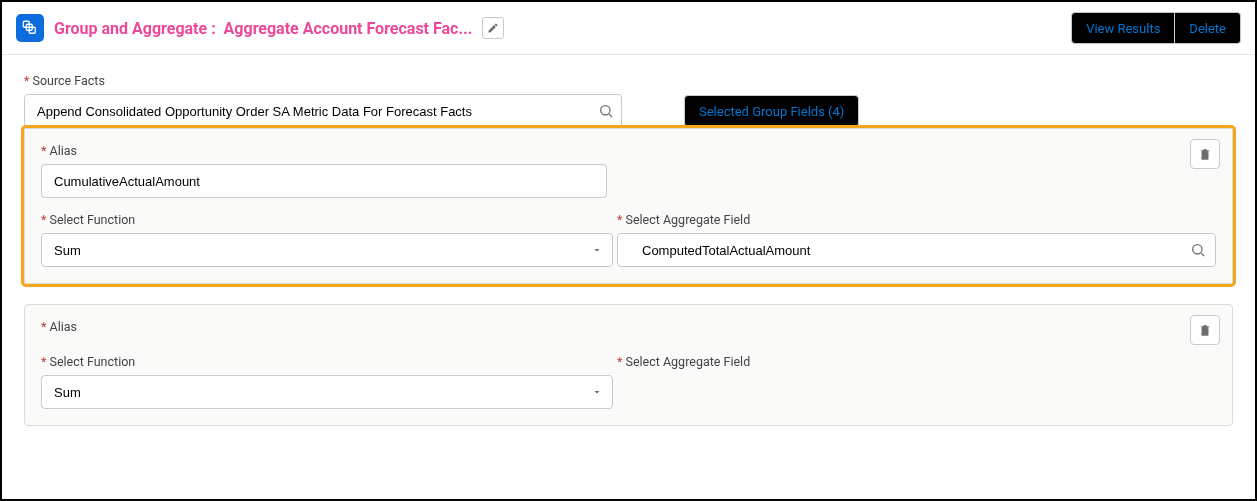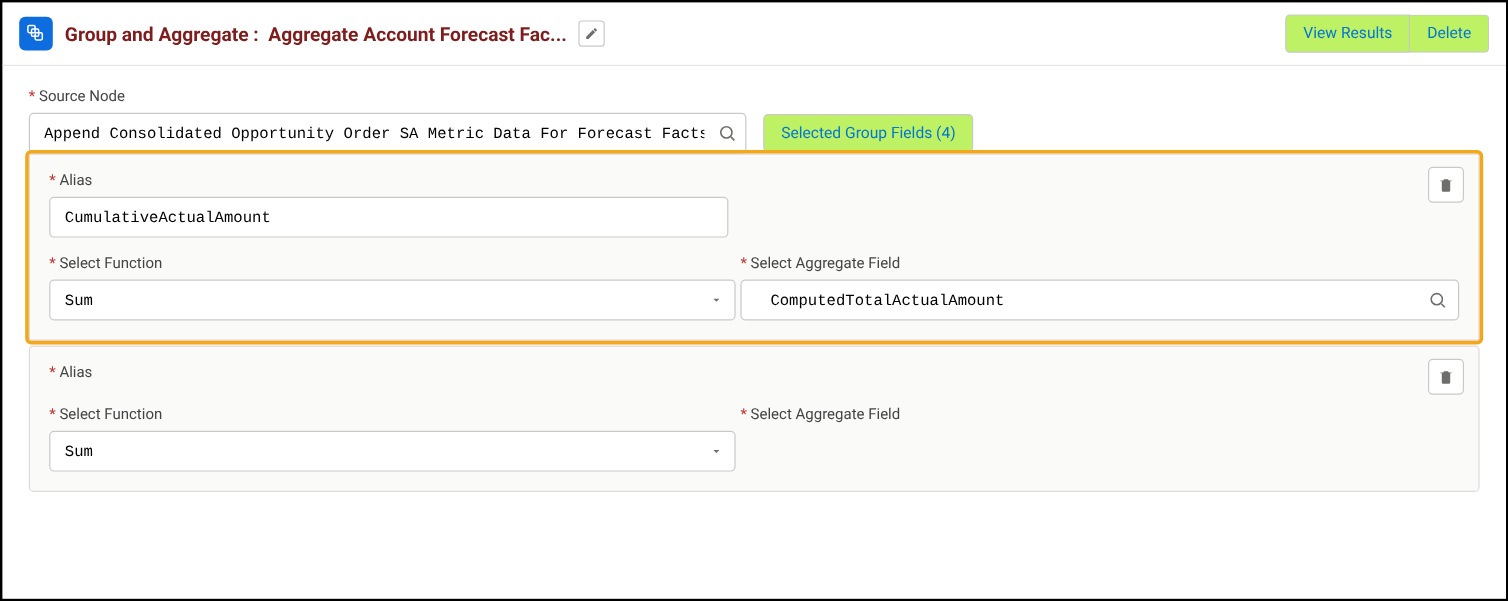--- a/index.html
+++ b/index.html
@@ -1,45 +1,45 @@
 <!DOCTYPE html>
 <html><head>
 <meta charset="utf-8">
 <style>
   * { box-sizing: border-box; }
   html, body { margin:0; padding:0; font-family: -apple-system, BlinkMacSystemFont, "Segoe UI", Roboto, Helvetica, Arial, sans-serif; font-size:13px; color:#181818; background:#fff;}
   .outer { width:1257px; height:501px; border:2px solid #000; position:relative; overflow:hidden;}
   .header { display:flex; align-items:center; justify-content:space-between; padding:10px 14px 10px 14px;}
   .header-left { display:flex; align-items:center; gap:10px; min-width:0;}
   .node-icon { width:28px; height:28px; background:#0d6dde; border-radius:5px; display:flex; align-items:center; justify-content:center; flex-shrink:0;}
-  .header-title { font-size:16px; font-weight:700; color:#7f1d1d; white-space:nowrap;}
+  .header-title { font-size:16px; font-weight:700; color:#ec4899; white-space:nowrap;}
   .edit-btn { width:22px; height:22px; border:1px solid #c9c9c9; border-radius:3px; background:#fff; display:flex; align-items:center; justify-content:center; cursor:pointer;}
   .header-right { display:flex; align-items:center;}
-  .btn { height:32px; padding:0 14px; display:inline-flex; align-items:center; justify-content:center; font-size:13px; cursor:pointer; background:#bef264;}
-  .btn-link { color:#0176d3; border:1px solid #c9c9c9; border-radius:4px;}
+  .btn { height:32px; padding:0 14px; display:inline-flex; align-items:center; justify-content:center; font-size:13px; cursor:pointer; background:#000000;}
+  .btn-link { color:#0176d3; border:1px solid #c9c9c9; border-radius:4px;margin-left:48px;}
   .btn-group { display:flex;}
   .btn-group .btn { border:1px solid #c9c9c9; border-radius:0;}
   .btn-group .btn:first-child { border-top-left-radius:4px; border-bottom-left-radius:4px;}
   .btn-group .btn:last-child { border-top-right-radius:4px; border-bottom-right-radius:4px; border-left:none;}
   .divider { height:1px; background:#e5e5e5; margin:0 0px;}
   .body { padding:18px 22px 0 22px;}
   .req-label { font-size:12.5px; color:#444; margin-bottom:6px; display:block;}
   .req::before { content:"* "; color:#c23934;}
   .row-top { display:flex; align-items:center; gap:14px;}
   .lookup { position:relative; flex:0 0 598px;}
   .lookup input { width:100%; height:34px; border:1px solid #c9c9c9; border-radius:4px; padding:0 34px 0 12px; font-size:13px; background:#fff;}
   .lookup .search-icon { position:absolute; right:8px; top:50%; transform:translateY(-50%); color:#706e6b; pointer-events:none;}
   .section-title { font-size:14px; font-weight:700; margin:18px 0 12px 0;}
-  .aggregate-card { border:1px solid #dddbda; border-radius:4px; background:#fafaf9; padding:14px 16px 16px 16px; position:relative; margin-bottom:4px;}
+  .aggregate-card { border:1px solid #dddbda; border-radius:4px; background:#fafaf9; padding:14px 16px 16px 16px; position:relative; margin-bottom:20px;}
   .aggregate-card.highlight { outline:3px solid #f3a71a; outline-offset:0px; border-radius:2px;}
   .delete-btn { position:absolute; top:10px; right:12px; width:30px; height:30px; border:1px solid #c9c9c9; border-radius:4px; background:#fff; display:flex; align-items:center; justify-content:center; cursor:pointer; color:#706e6b;}
   .field-row { display:flex; gap:4px; width:100%;}
   .field-col { flex:1; min-width:0;}
   .field-col.half { flex:0 0 572px;}
-  .text-input { width:100%; max-width:566px; height:34px; border:1px solid #c9c9c9; border-radius:4px; padding:0 12px; font-size:13px; background:#fff;font-family:Liberation Mono, monospace;}
+  .text-input { width:100%; max-width:566px; height:34px; border:1px solid #c9c9c9; border-radius:4px; padding:0 12px; font-size:13px; background:#fff;}
   .select-wrap { position:relative; width:100%;}
   .select-wrap .text-input { padding-right:50px; background:#fff;}
   .select-caret { position:absolute; right:10px; top:50%; transform:translateY(-50%); color:#706e6b; pointer-events:none;}
   .lookup-full { position:relative; width:100%;}
   .lookup-full .text-input { max-width:none; padding-right:34px;padding-left:24px;}
   .lookup-full .search-icon { position:absolute; right:10px; top:50%; transform:translateY(-50%); color:#706e6b; pointer-events:none;}
   .spacer-14 { height:14px;}
   .btn-group .btn span { white-space:nowrap;}
   svg { display:block;}
 </style>
@@ -71,21 +71,21 @@
           </div>
         <div class="btn" style="color:#0176d3;">
             <span>Delete</span>
           </div>
       </div>
     </div>
   </div>
   <div class="divider"></div>
 
   <div class="body">
-    <label class="req-label req">Source Node</label>
+    <label class="req-label req">Source Facts</label>
     <div class="row-top">
       <div class="lookup">
         <input class="text-input" style="max-width: none;" readonly="" value="Append Consolidated Opportunity Order SA Metric Data For Forecast Facts">
         <span class="search-icon">
           <svg width="16" height="16" viewBox="0 0 24 24" fill="none" stroke="#706e6b" stroke-width="2">
               <circle cx="11" cy="11" r="7"></circle>
               <line x1="21" y1="21" x2="16.65" y2="16.65"></line>
             </svg>
         </span>
       </div>

